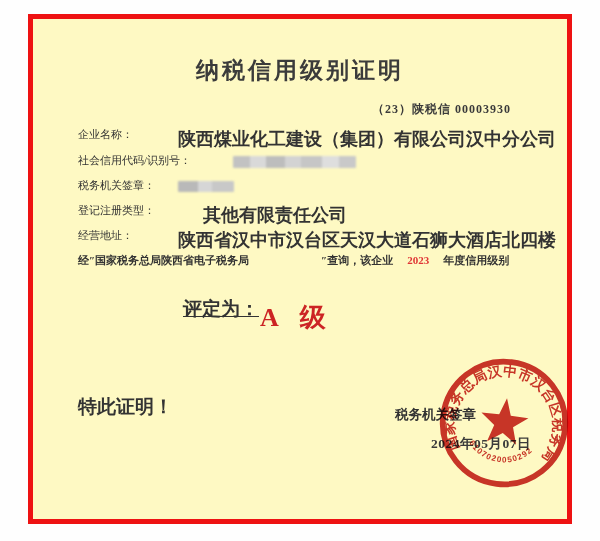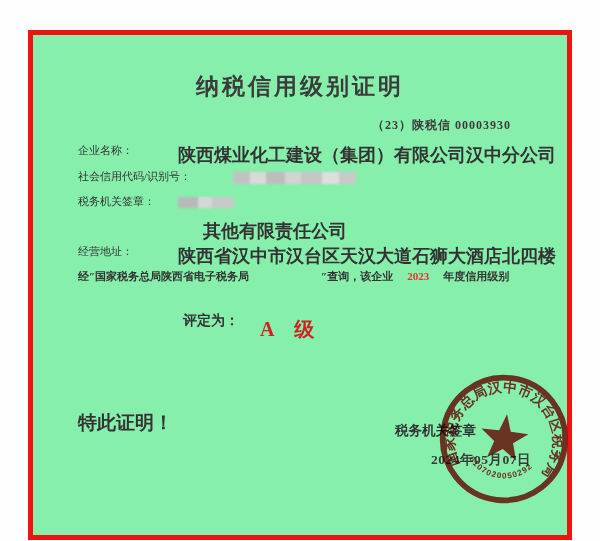--- a/index.html
+++ b/index.html
@@ -3,22 +3,22 @@
 <meta charset="utf-8">
 <style>
   html,body{margin:0;padding:0;}
   body{
     width:600px;height:541px;background:#ffffff;
     font-family:"Liberation Serif","DejaVu Serif",serif;
     position:relative;overflow:hidden;
   }
   .page{position:absolute;inset:0;background:#fefefe;}
   .frame{
-    position:absolute;left:28px;top:30px;width:534px;height:500px;
-    border:5px solid #ee1212;background:#86efac;box-sizing:content-box;
+    position:absolute;left:28px;top:14px;width:534px;height:500px;
+    border:5px solid #ee1212;background:#fef9c3;box-sizing:content-box;
   }
   .title{
     position:absolute;left:0;right:0;top:36px;text-align:center;
     font-size:23px;font-weight:600;color:#3b3b3b;letter-spacing:3px;
   }
   .doc-number{
     position:absolute;top:82px;right:56px;font-size:12px;
     font-weight:600;color:#3b3b3b;letter-spacing:1px;
   }
   .row{position:absolute;left:45px;font-size:11px;color:#333;font-weight:400;}
@@ -37,23 +37,23 @@
     left:145px;top:162px;width:56px;height:11px;
     background:linear-gradient(90deg,#b9b9b9 0 35%,#d6d6d6 35% 60%,#c8c8c8 60% 100%);
   }
   .query-line{
     position:absolute;left:45px;top:234px;font-size:11px;color:#333;
     font-weight:600;white-space:nowrap;
   }
   .gap-wide{display:inline-block;width:72px;}
   .gap-sm{display:inline-block;width:14px;}
   .year-red{color:#e03535;}
-  .rating-label{position:absolute;left:150px;top:277px;font-size:14px;color:#333;font-weight:600;}
+  .rating-label{position:absolute;left:150px;top:277px;font-size:19px;color:#333;font-weight:600;text-decoration:underline;}
   .rating-value{
-    position:absolute;left:227px;top:281px;font-size:20px;color:#cc2424;
+    position:absolute;left:227px;top:281px;font-size:26px;color:#cc2424;
     font-weight:600;letter-spacing:8px;
   }
   .closing{position:absolute;left:45px;top:375px;font-size:19px;color:#333;font-weight:700;}
   .sign-label{position:absolute;left:362px;top:387px;font-size:13.5px;color:#333;font-weight:600;}
   .sign-date{position:absolute;left:398px;top:416px;font-size:13.5px;color:#3a3a3a;font-weight:600;letter-spacing:.5px;}
   .seal{
     position:absolute;left:404px;top:337px;width:134px;height:134px;
     mix-blend-mode:multiply;opacity:.92;transform:rotate(7deg);
   }
 </style>
@@ -75,20 +75,23 @@
     <div class="row r2">
       <span class="lbl">社会信用代码/识别号：</span>
     </div>
     <div class="redact redact-code"></div>
 
     <div class="row r3">
       <span class="lbl">税务机关签章：</span>
     </div>
     <div class="redact redact-name"></div>
 
+    <div class="row r4">
+      <span class="lbl">登记注册类型：</span>
+    </div>
     <span class="val v4">其他有限责任公司</span>
 
     <div class="row r5">
       <span class="lbl">经营地址：</span>
     </div>
     <span class="val v5">陕西省汉中市汉台区天汉大道石狮大酒店北四楼</span>
 
     <div class="query-line">
       <span>经″国家税务总局陕西省电子税务局</span><span class="gap-wide"></span><span>″查询，该企业</span><span class="gap-sm"></span><span class="year-red">2023</span><span class="gap-sm"></span><span>年度信用级别</span>
     </div>

